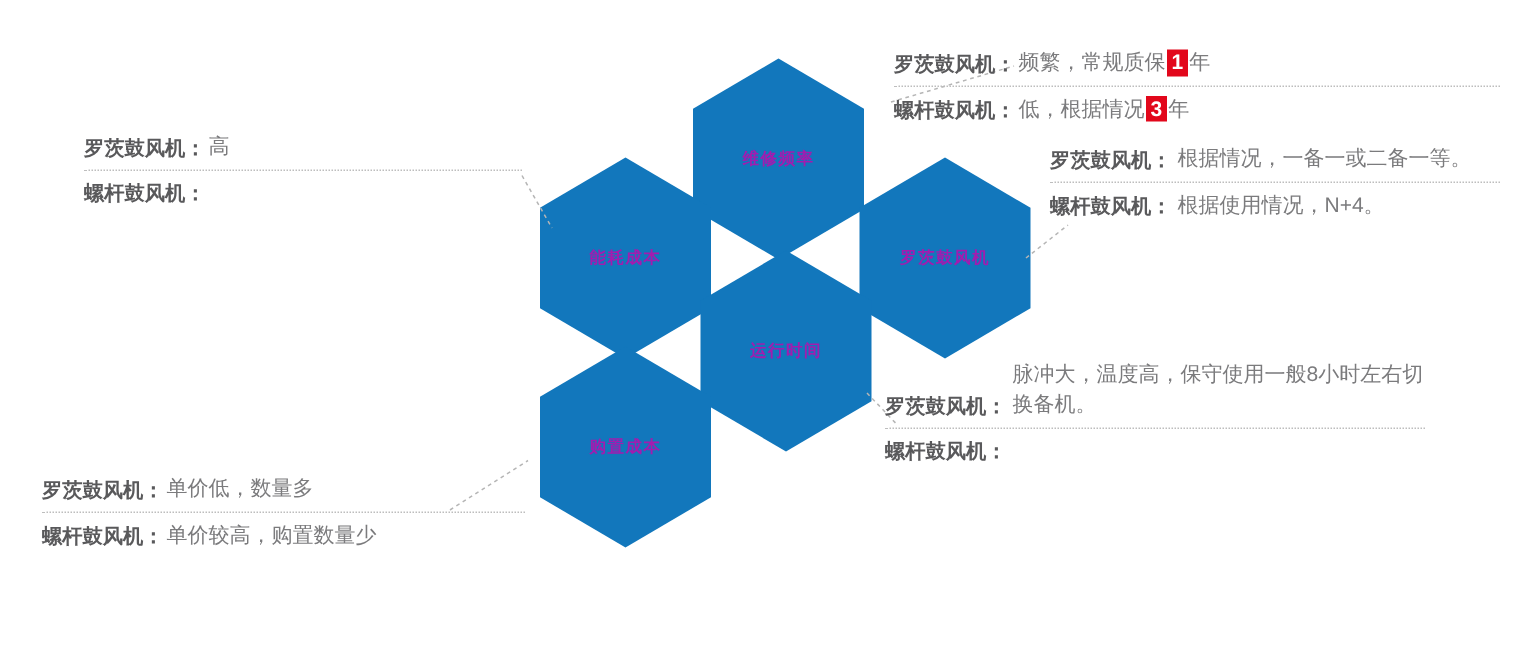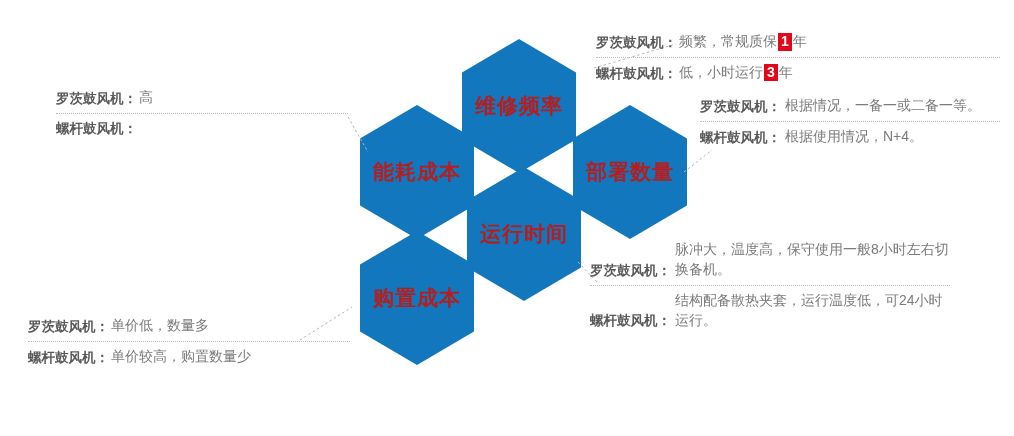--- a/index.html
+++ b/index.html
@@ -22,23 +22,23 @@
   #hex-cluster {
     position: absolute;
     left: 0;
     top: 0;
     width: 1014px;
     height: 436px;
     pointer-events: none;
   }
   .hex-label {
     position: absolute;
-    color: #b91c1c;
+    color: #a21caf;
     font-weight: bold;
-    font-size: 21px;
+    font-size: 11px;
     letter-spacing: 1px;
     white-space: nowrap;
     text-align: center;
     transform: translate(-50%, -50%);
   }
 
   
   .ann {
     position: absolute;
   }
@@ -112,21 +112,21 @@
       <path d="M 348,117 L 368,152"></path>
       <path d="M 300,340 L 352,307"></path>
       <path d="M 594,68 L 676,44"></path>
       <path d="M 684,172 L 712,150"></path>
       <path d="M 578,262 L 598,283"></path>
     </g>
   </svg>
 
   <div class="hex-label" style="left:519px; top:106px;">维修频率</div>
   <div class="hex-label" style="left:417px; top:172px;">能耗成本</div>
-  <div class="hex-label" style="left:630px; top:172px;">部署数量</div>
+  <div class="hex-label" style="left:630px; top:172px;">罗茨鼓风机</div>
   <div class="hex-label" style="left:524px; top:234px;">运行时间</div>
   <div class="hex-label" style="left:417px; top:298px;">购置成本</div>
 
   <div class="ann" id="ann-energy">
     <div class="ann-row pad-bot">
       <span class="ann-key">罗茨鼓风机：</span>
       <span class="ann-val nowrap">高</span>
     </div>
     <div class="divider"></div>
     <div class="ann-row pad-top">
@@ -147,21 +147,21 @@
   </div>
 
   <div class="ann" id="ann-maintenance">
     <div class="ann-row pad-bot">
       <span class="ann-key">罗茨鼓风机：</span>
       <span class="ann-val nowrap"><span>频繁，常规质保</span><span class="hl">1</span><span>年</span></span>
     </div>
     <div class="divider"></div>
     <div class="ann-row pad-top">
       <span class="ann-key">螺杆鼓风机：</span>
-      <span class="ann-val nowrap"><span>低，小时运行</span><span class="hl">3</span><span>年</span></span>
+      <span class="ann-val nowrap"><span>低，根据情况</span><span class="hl">3</span><span>年</span></span>
     </div>
   </div>
 
   <div class="ann" id="ann-deploy">
     <div class="ann-row pad-bot">
       <span class="ann-key">罗茨鼓风机：</span>
       <span class="ann-val">根据情况，一备一或二备一等。</span>
     </div>
     <div class="divider"></div>
     <div class="ann-row pad-top">
@@ -171,17 +171,16 @@
   </div>
 
   <div class="ann" id="ann-runtime">
     <div class="ann-row pad-bot">
       <span class="ann-key">罗茨鼓风机：</span>
       <span class="ann-val">脉冲大，温度高，保守使用一般8小时左右切换备机。</span>
     </div>
     <div class="divider"></div>
     <div class="ann-row pad-top">
       <span class="ann-key">螺杆鼓风机：</span>
-      <span class="ann-val">结构配备散热夹套，运行温度低，可24小时运行。</span>
     </div>
   </div>
 
 </div>
 
 </body></html>

